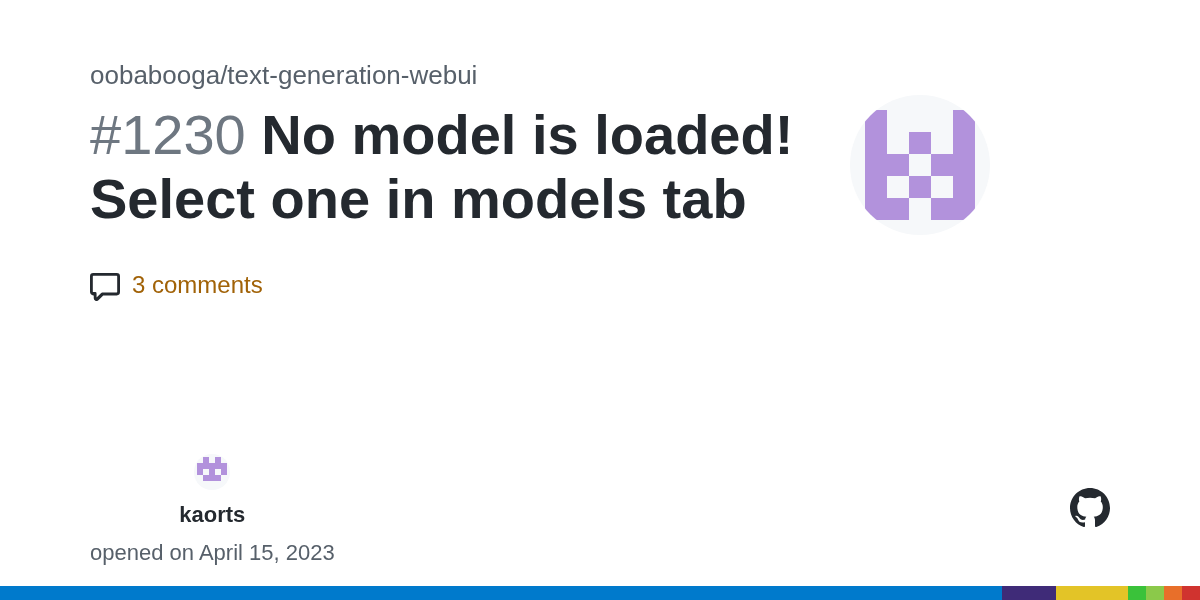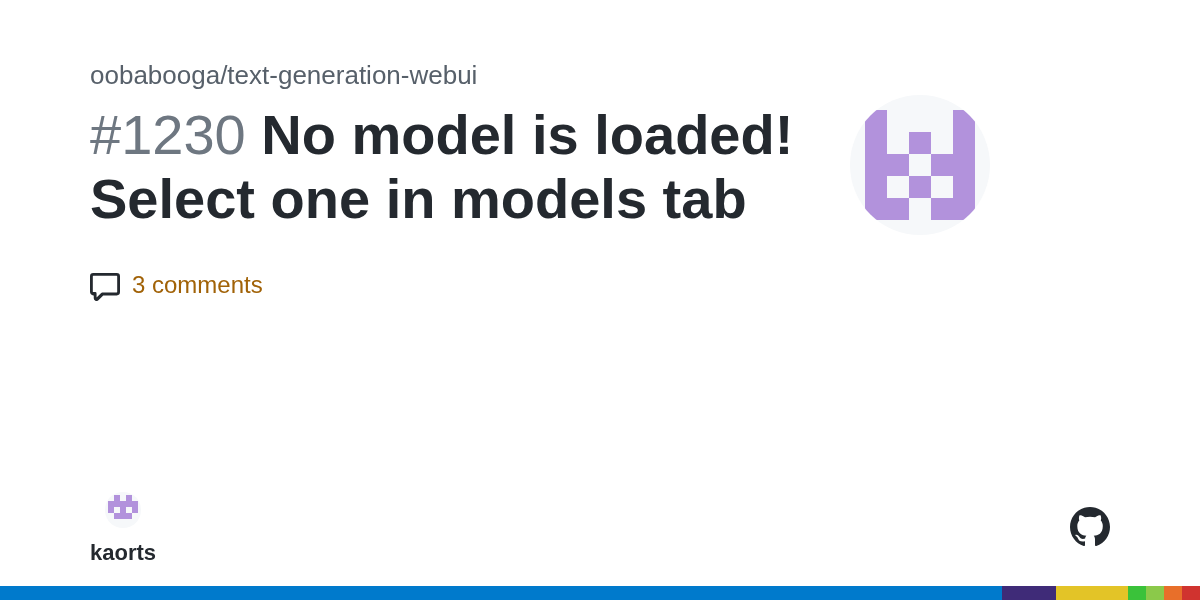--- a/index.html
+++ b/index.html
@@ -156,20 +156,21 @@
             <rect x="0" y="2" width="1" height="1"></rect>
               <rect x="2" y="2" width="1" height="1"></rect>
               <rect x="4" y="2" width="1" height="1"></rect>
             <rect x="1" y="3" width="1" height="1"></rect>
               <rect x="2" y="3" width="1" height="1"></rect>
               <rect x="3" y="3" width="1" height="1"></rect>
           </g>
         </svg>
       </div>
       <span class="author-name">kaorts</span>
+      <span>opened on April 15, 2023</span>
     </div>
     <div class="gh-logo">
       <svg viewBox="0 0 16 16">
           <path d="M8 0C3.58 0 0 3.58 0 8c0 3.54 2.29 6.53 5.47 7.59.4.07.55-.17.55-.38 0-.19-.01-.82-.01-1.49-2.01.37-2.53-.49-2.69-.94-.09-.23-.48-.94-.82-1.13-.28-.15-.68-.52-.01-.53.63-.01 1.08.58 1.23.82.72 1.21 1.87.87 2.33.66.07-.52.28-.87.51-1.07-1.78-.2-3.64-.89-3.64-3.95 0-.87.31-1.59.82-2.15-.08-.2-.36-1.02.08-2.12 0 0 .67-.21 2.2.82.64-.18 1.32-.27 2-.27.68 0 1.36.09 2 .27 1.53-1.04 2.2-.82 2.2-.82.44 1.1.16 1.92.08 2.12.51.56.82 1.27.82 2.15 0 3.07-1.87 3.75-3.65 3.95.29.25.54.73.54 1.48 0 1.07-.01 1.93-.01 2.2 0 .21.15.46.55.38A8.013 8.013 0 0 0 16 8c0-4.42-3.58-8-8-8z"></path>
         </svg>
     </div>
   </div>
 </div>
 
 <div class="color-bar">

